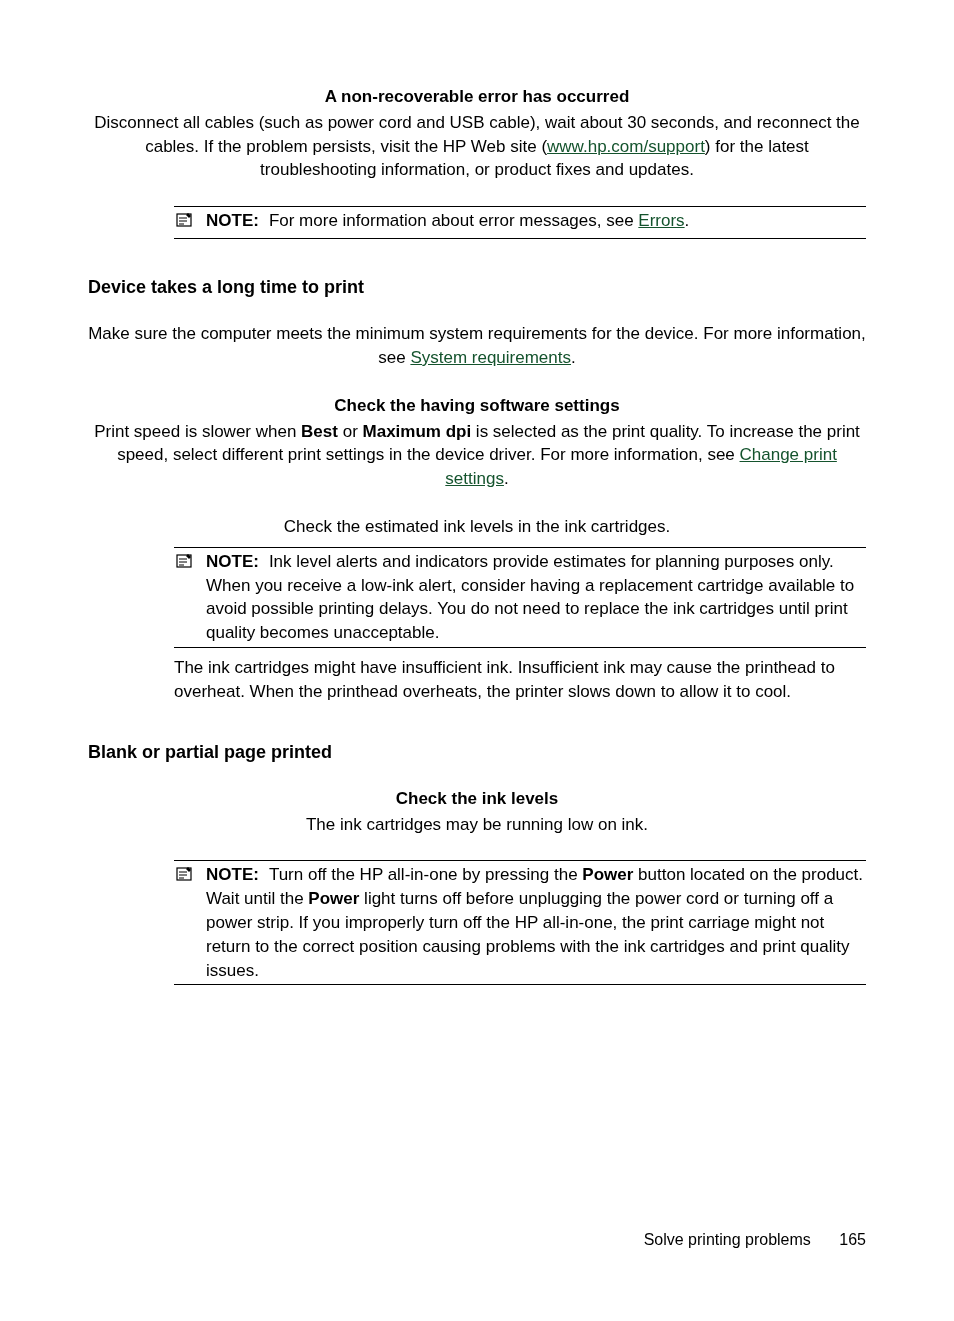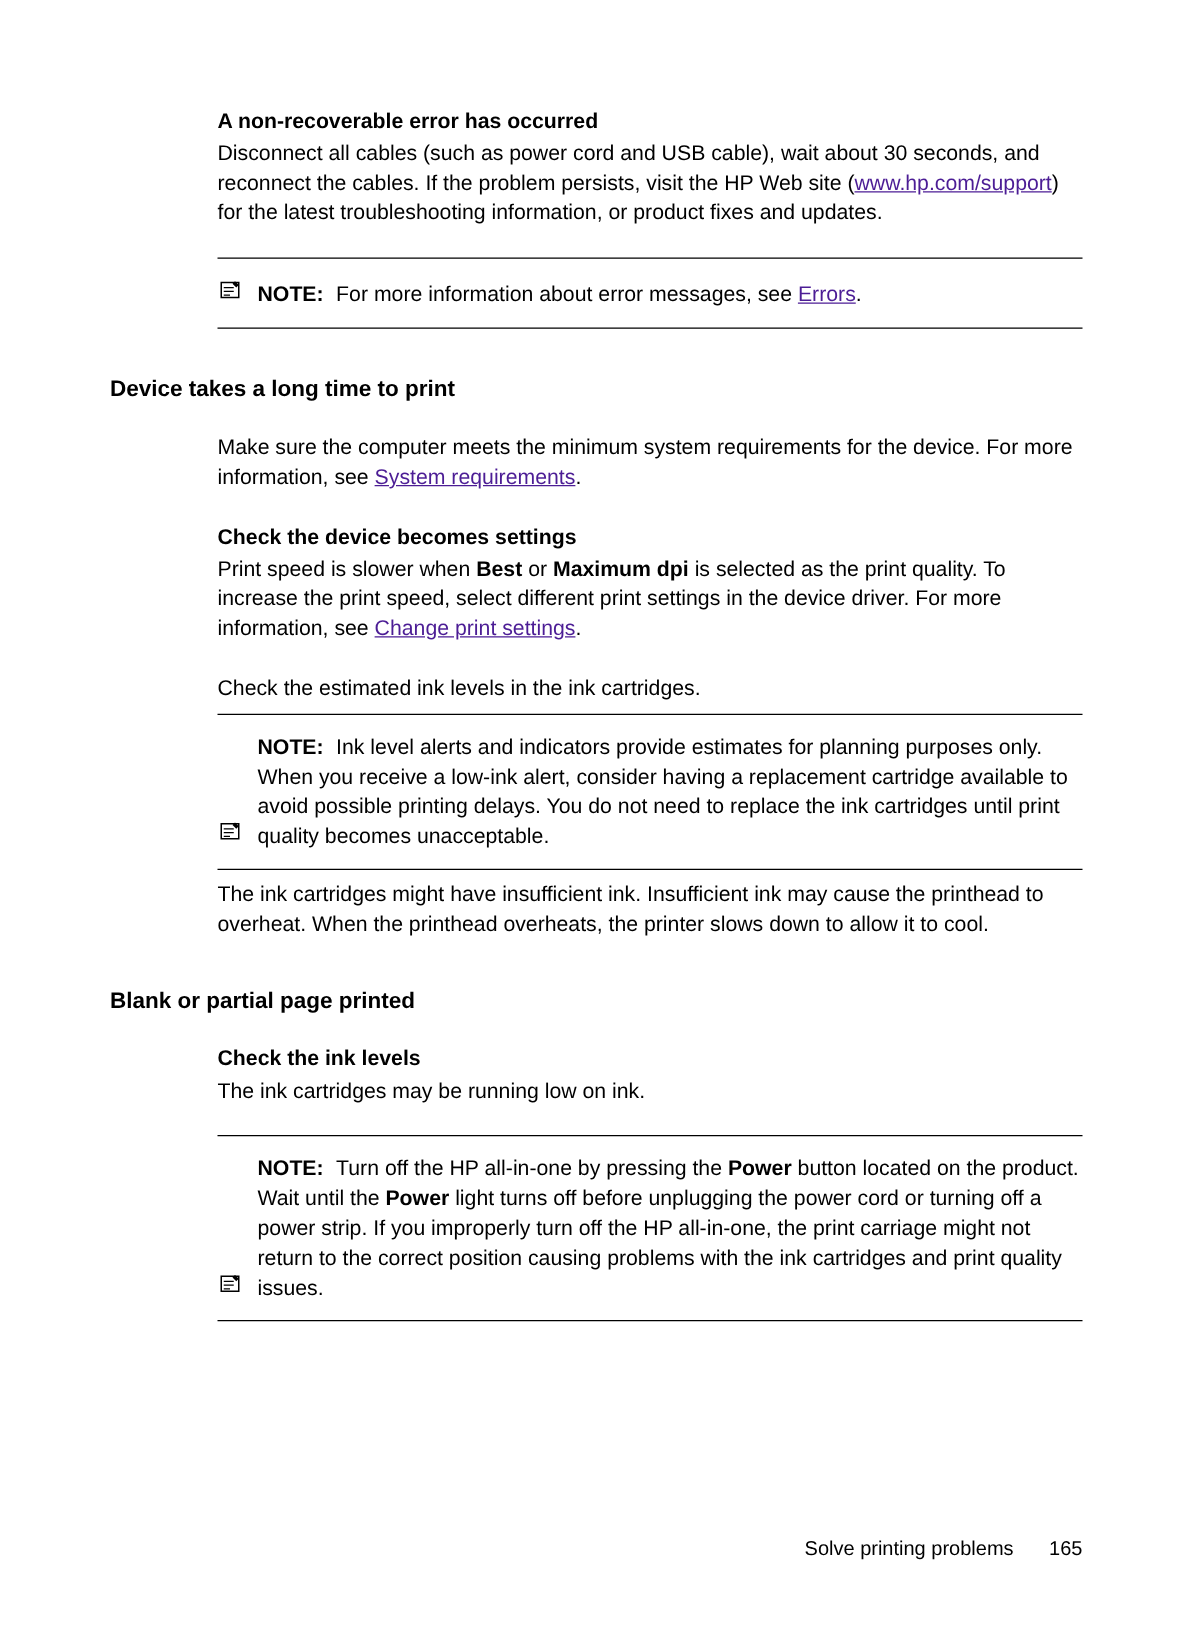--- a/index.html
+++ b/index.html
@@ -17,41 +17,41 @@
       height: 1321px;
       position: relative;
       padding: 85px 88px 60px 88px;
     }
     .section-heading {
       font-weight: bold;
       font-size: 18px;
       margin-bottom: 22px;
     }
     .content-block {
-      margin-left: 86px;
       margin-bottom: 24px;
+      text-align: center;
     }
     .sub-heading {
       font-weight: bold;
       margin-bottom: 2px;
     }
     .body-text {
       margin-bottom: 0;
     }
     .link {
-      color: #4c1d95;
+      color: #14532d;
       text-decoration: underline;
     }
     .note-box {
       margin-left: 86px;
       border-top: 1px solid #000;
       border-bottom: 1px solid #000;
-      padding: 14px 0;
+      padding: 2px 0;
       display: flex;
-      align-items: flex-end;
+      align-items: flex-start;
       gap: 12px;
       margin-bottom: 20px;
     }
     .note-icon {
       flex-shrink: 0;
       margin-top: 2px;
     }
     .note-text {
       flex: 1;
     }
@@ -109,21 +109,21 @@
 <div class="spacer-section">
   <div class="section-heading">Device takes a long time to print</div>
 
   <div class="content-block">
     <div class="body-text">
       <span>Make sure the computer meets the minimum system requirements for the device. For more information, see </span><a class="link">System requirements</a><span>.</span>
     </div>
   </div>
 
   <div class="content-block">
-    <div class="sub-heading">Check the device becomes settings</div>
+    <div class="sub-heading">Check the having software settings</div>
     <div class="body-text">
       <span>Print speed is slower when </span><span class="bold-inline">Best</span><span> or </span><span class="bold-inline">Maximum dpi</span><span> is selected as the print quality. To increase the print speed, select different print settings in the device driver. For more information, see </span><a class="link">Change print settings</a><span>.</span>
     </div>
   </div>
 
   <div class="content-block" style="margin-bottom:8px">
     <div class="body-text">Check the estimated ink levels in the ink cartridges.</div>
   </div>
 
   <div class="note-box" style="margin-bottom:8px">

